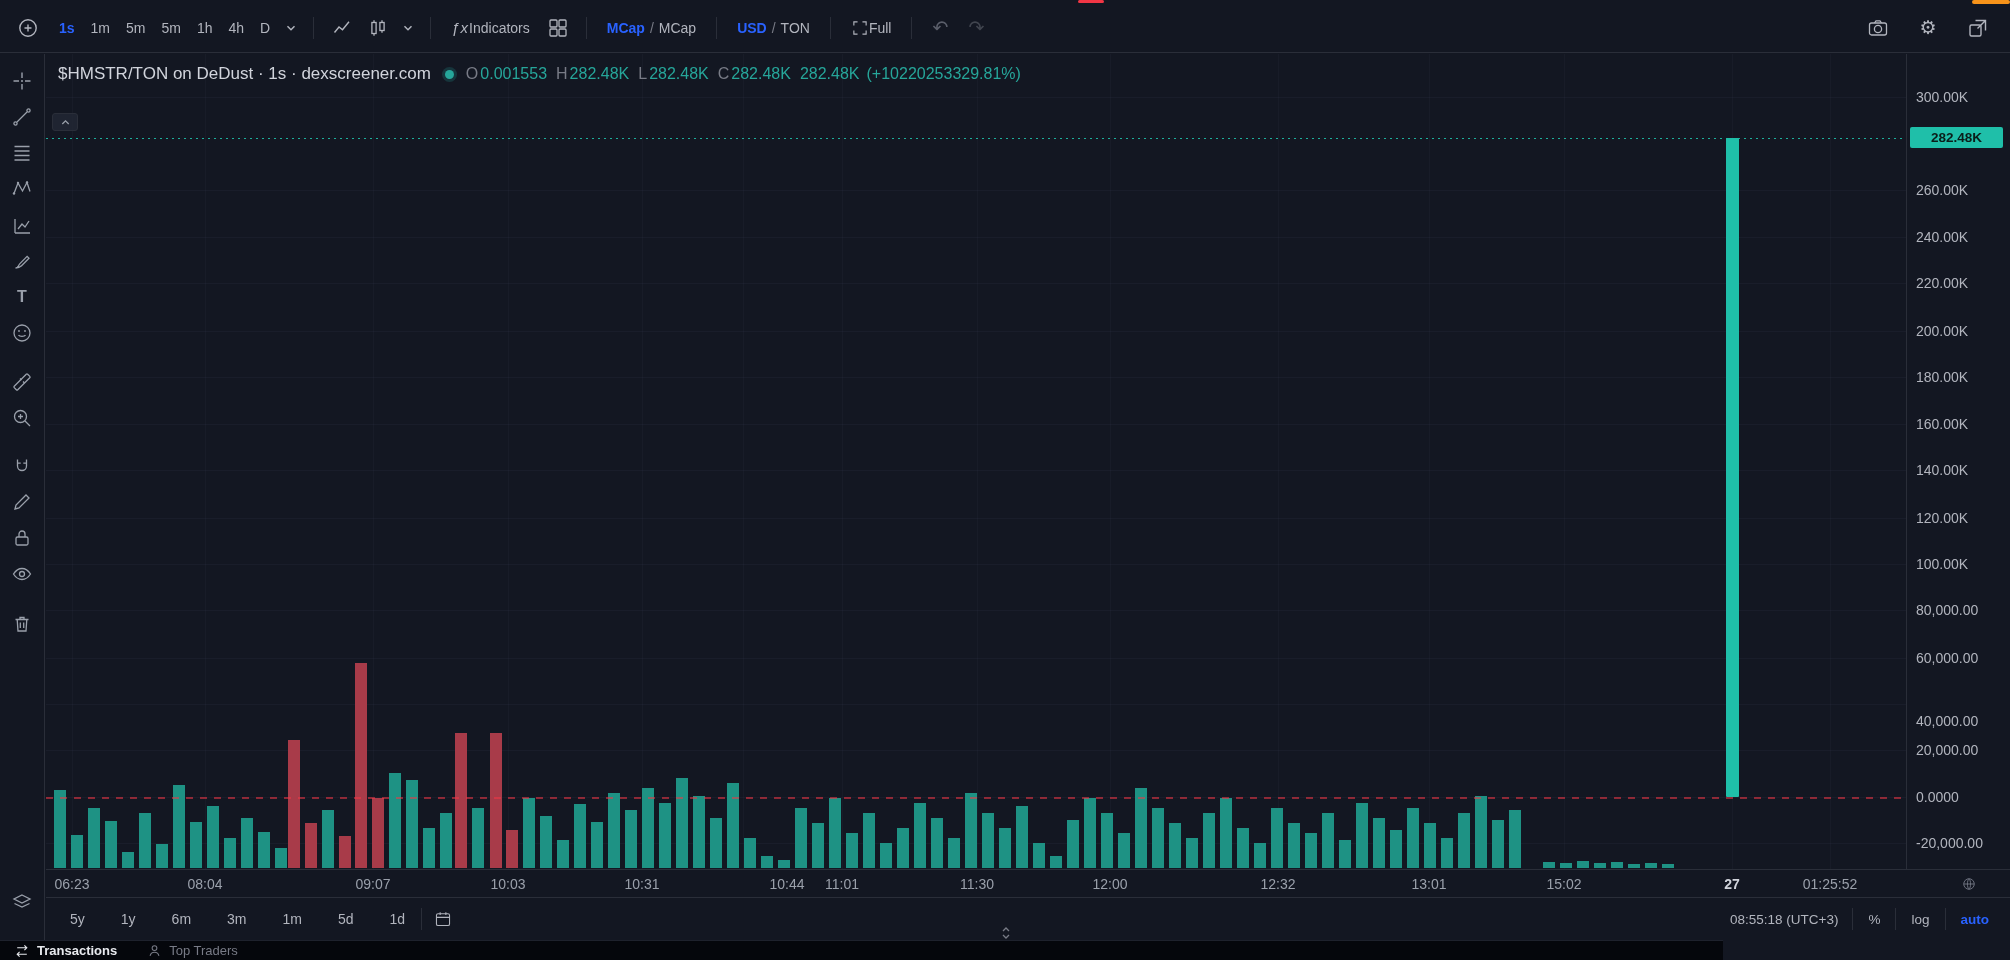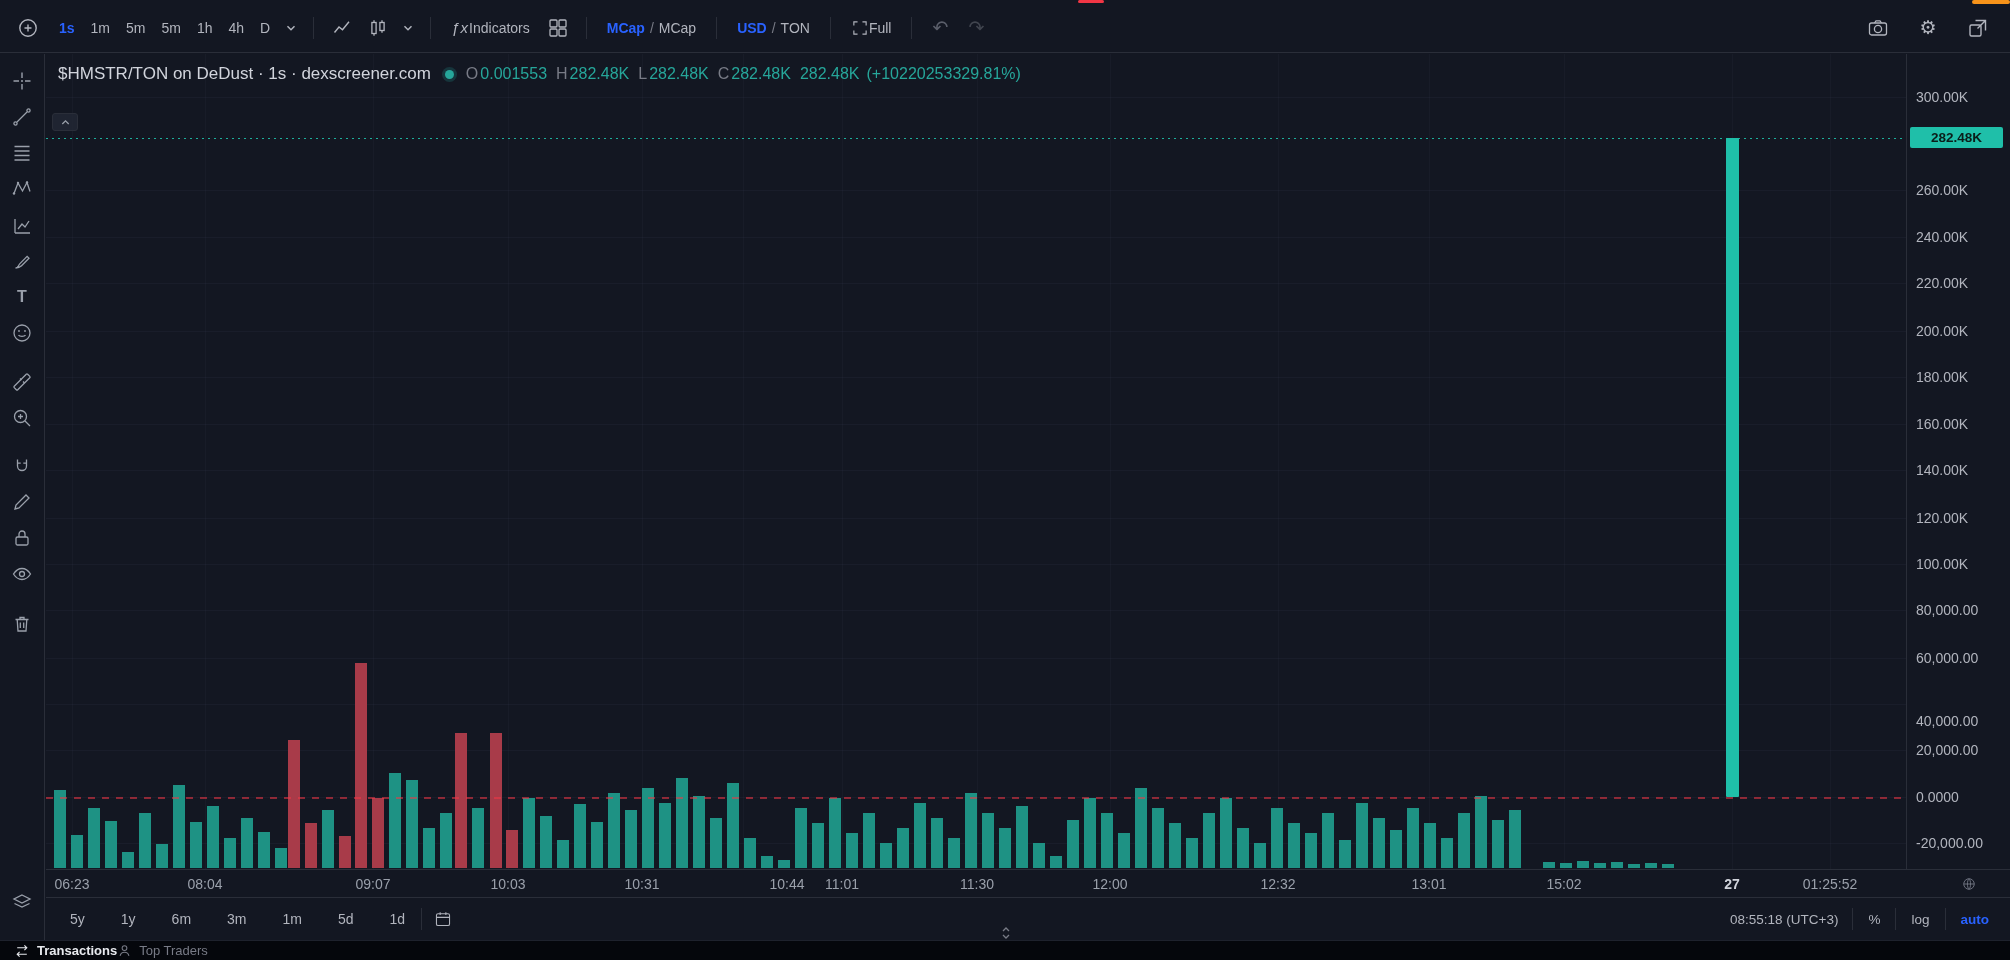--- a/index.html
+++ b/index.html
@@ -93,22 +93,22 @@
     box-sizing:border-box;display:flex;align-items:center;justify-content:space-between;padding:0 14px 0 16px}
   .rb-left,.rb-right{display:flex;align-items:center}
   .range-btn{font-size:14px;color:var(--text);padding:4px 8px;border-radius:4px}
   .clock-btn{font-size:13.5px;color:var(--text);padding:4px 6px}
   .scale-btn{font-size:13.5px;color:var(--text);padding:4px 7px}
   .scale-btn.blue{color:var(--accent)}
   .pane-handle{position:absolute;left:996px;top:925px;width:20px;height:15px;display:flex;align-items:center;
     justify-content:center;color:#787b86;background:var(--bg);z-index:6;cursor:row-resize}
 
   
-  .status-bar{position:absolute;left:0;top:940px;width:2010px;height:20px;background:#05070c;
-    border-top:1px solid #1e222d;box-sizing:border-box;display:flex;align-items:center;padding:0 14px}
+  .status-bar{position:absolute;left:0;top:940px;width:1723px;height:20px;background:#05070c;
+    border-top:1px solid #1e222d;box-sizing:border-box;display:flex;align-items:center;gap:30px;padding:0 14px}
   .sb-tab{display:flex;align-items:center;gap:7px;font-size:13px;color:var(--muted)}
   .sb-tab.active{color:#e8eaee;font-weight:700}
 </style>
 </head>
 <body>
 
 <div class="artifact red"></div>
 <div class="artifact orange"></div>
 
 <header class="toolbar">

